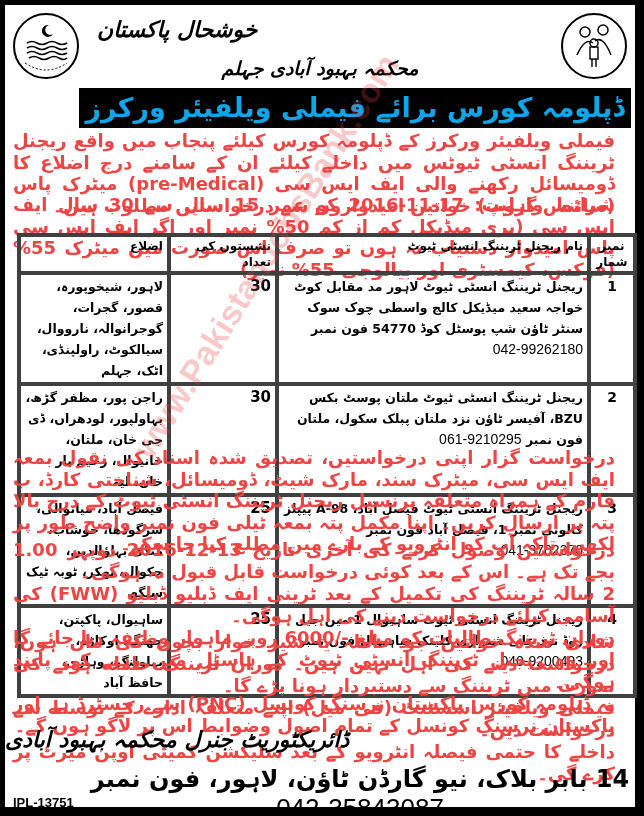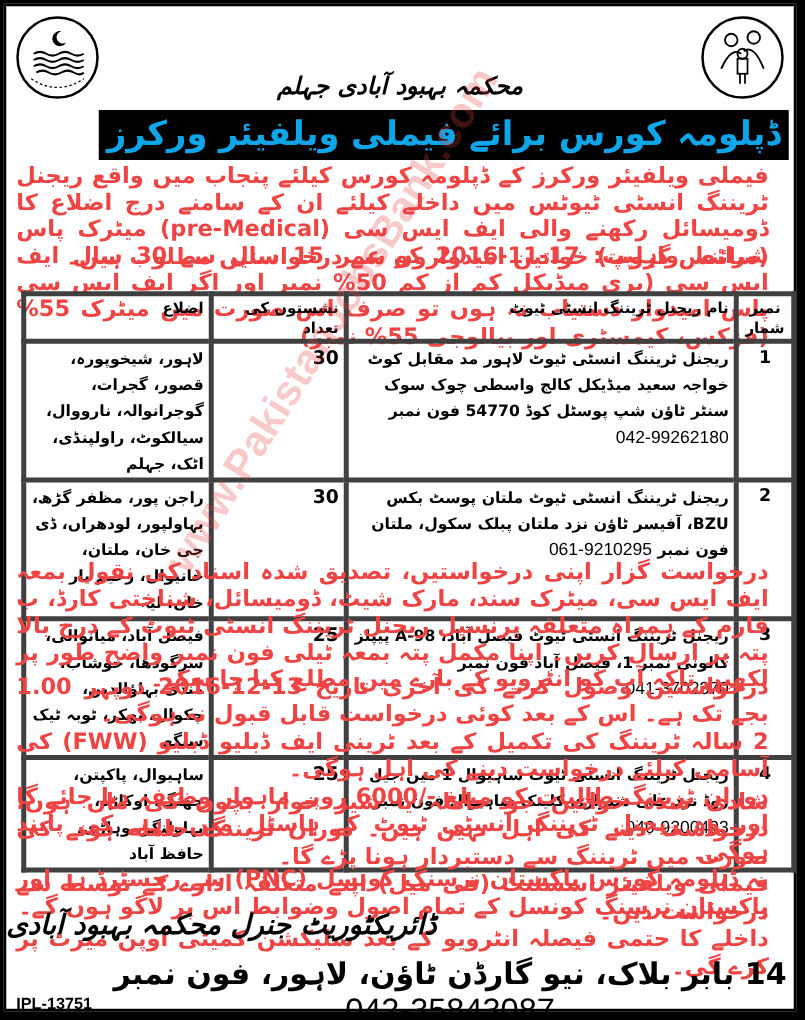--- a/index.html
+++ b/index.html
@@ -45,20 +45,21 @@
       <g stroke="#000" stroke-width="1.6" fill="none">
         <path d="M12 28 q5 -3 10 0 t10 0 t10 0 t10 0"></path>
         <path d="M12 33 q5 -3 10 0 t10 0 t10 0 t10 0"></path>
         <path d="M12 38 q5 -3 10 0 t10 0 t10 0 t10 0"></path>
         <path d="M14 43 q5 -3 10 0 t10 0 t10 0 t8 0"></path>
       </g>
       <path d="M10 48 q21 14 42 0" stroke="#000" stroke-width="1" fill="none" stroke-dasharray="2 2"></path>
     </svg>
   </div>
 
+  <div class="slogan slogan-left rtl">خوشحال پاکستان</div>
 
   <div class="logo logo-right">
     <svg width="62" height="62" viewBox="0 0 62 62">
       <circle cx="22" cy="17" r="5" fill="none" stroke="#000" stroke-width="1.5"></circle>
       <circle cx="40" cy="15" r="5" fill="none" stroke="#000" stroke-width="1.5"></circle>
       <circle cx="31" cy="28" r="4" fill="none" stroke="#000" stroke-width="1.5"></circle>
       <path d="M14 40 q8 -18 16 -12 M48 40 q-8 -20 -16 -14" stroke="#000" stroke-width="1.5" fill="none"></path>
       <rect x="27" y="32" width="8" height="12" fill="none" stroke="#000" stroke-width="1.4"></rect>
       <path d="M29 44 v8 M33 44 v8" stroke="#000" stroke-width="1.4"></path>
     </svg>

